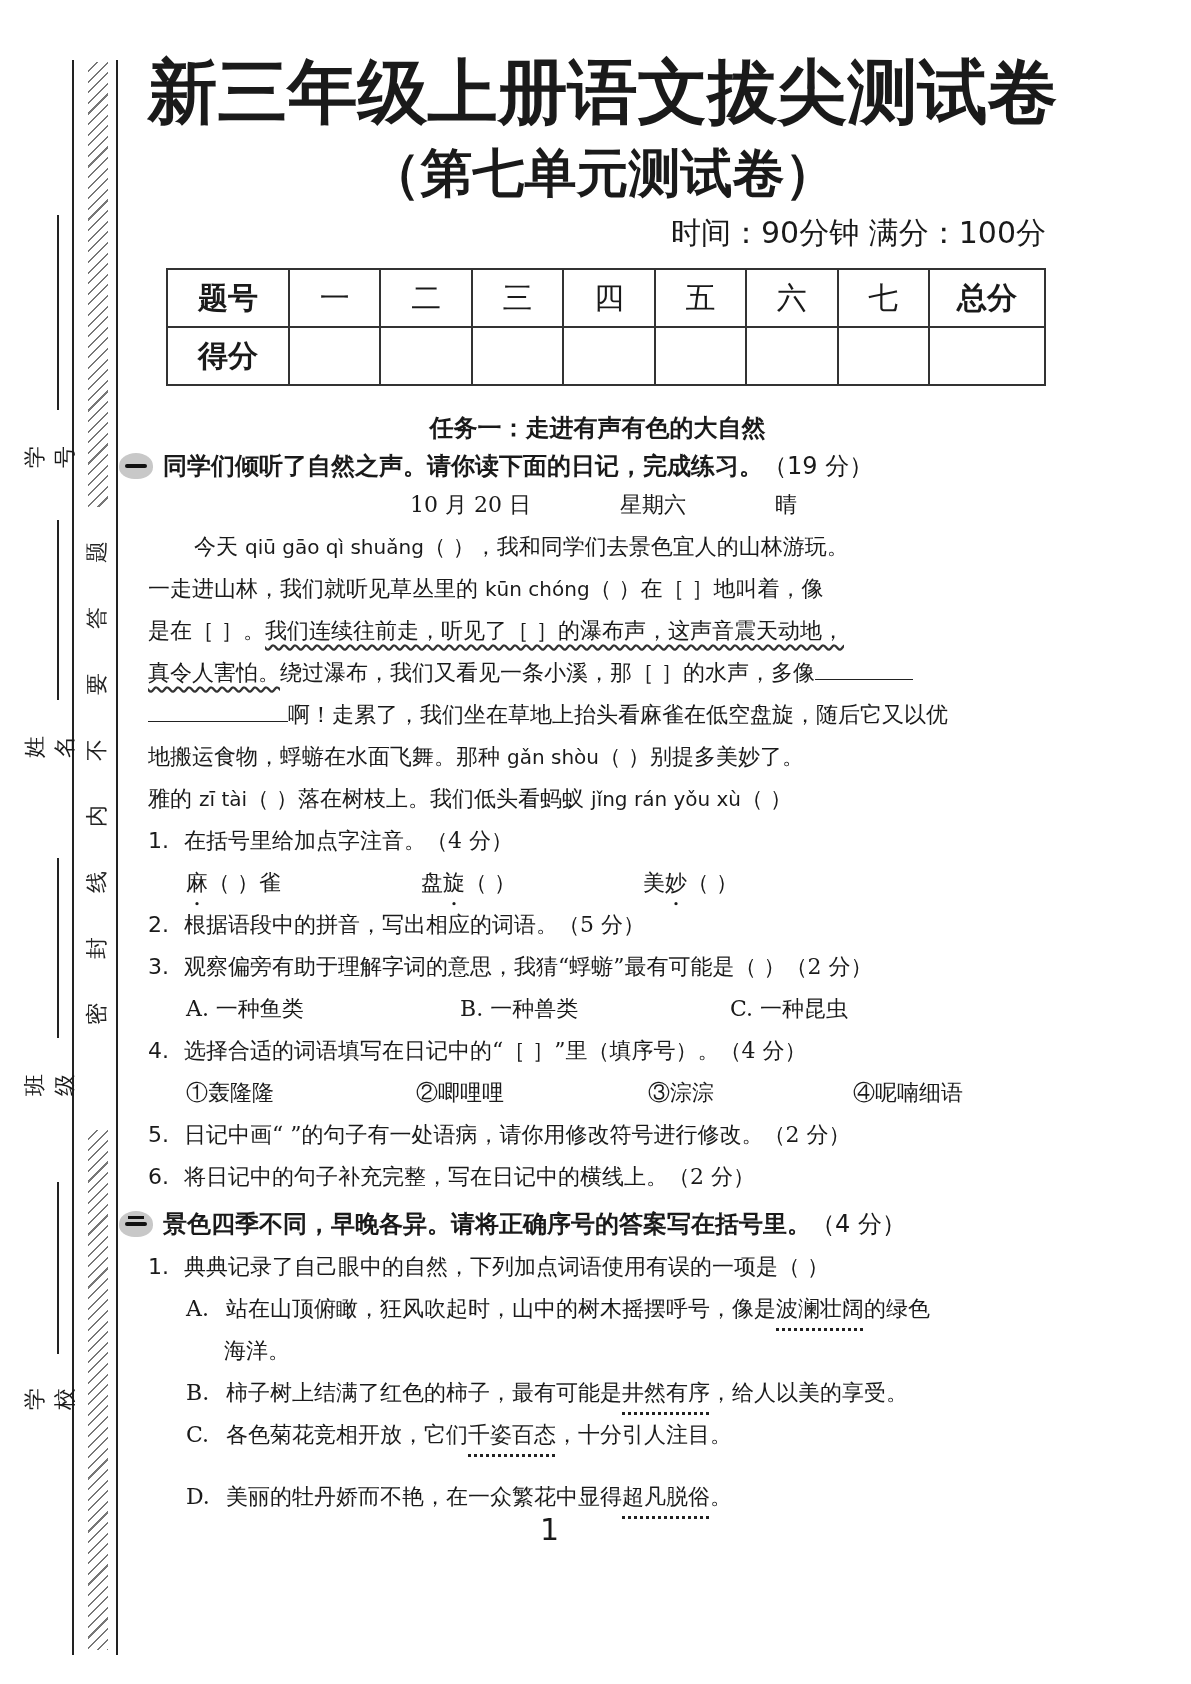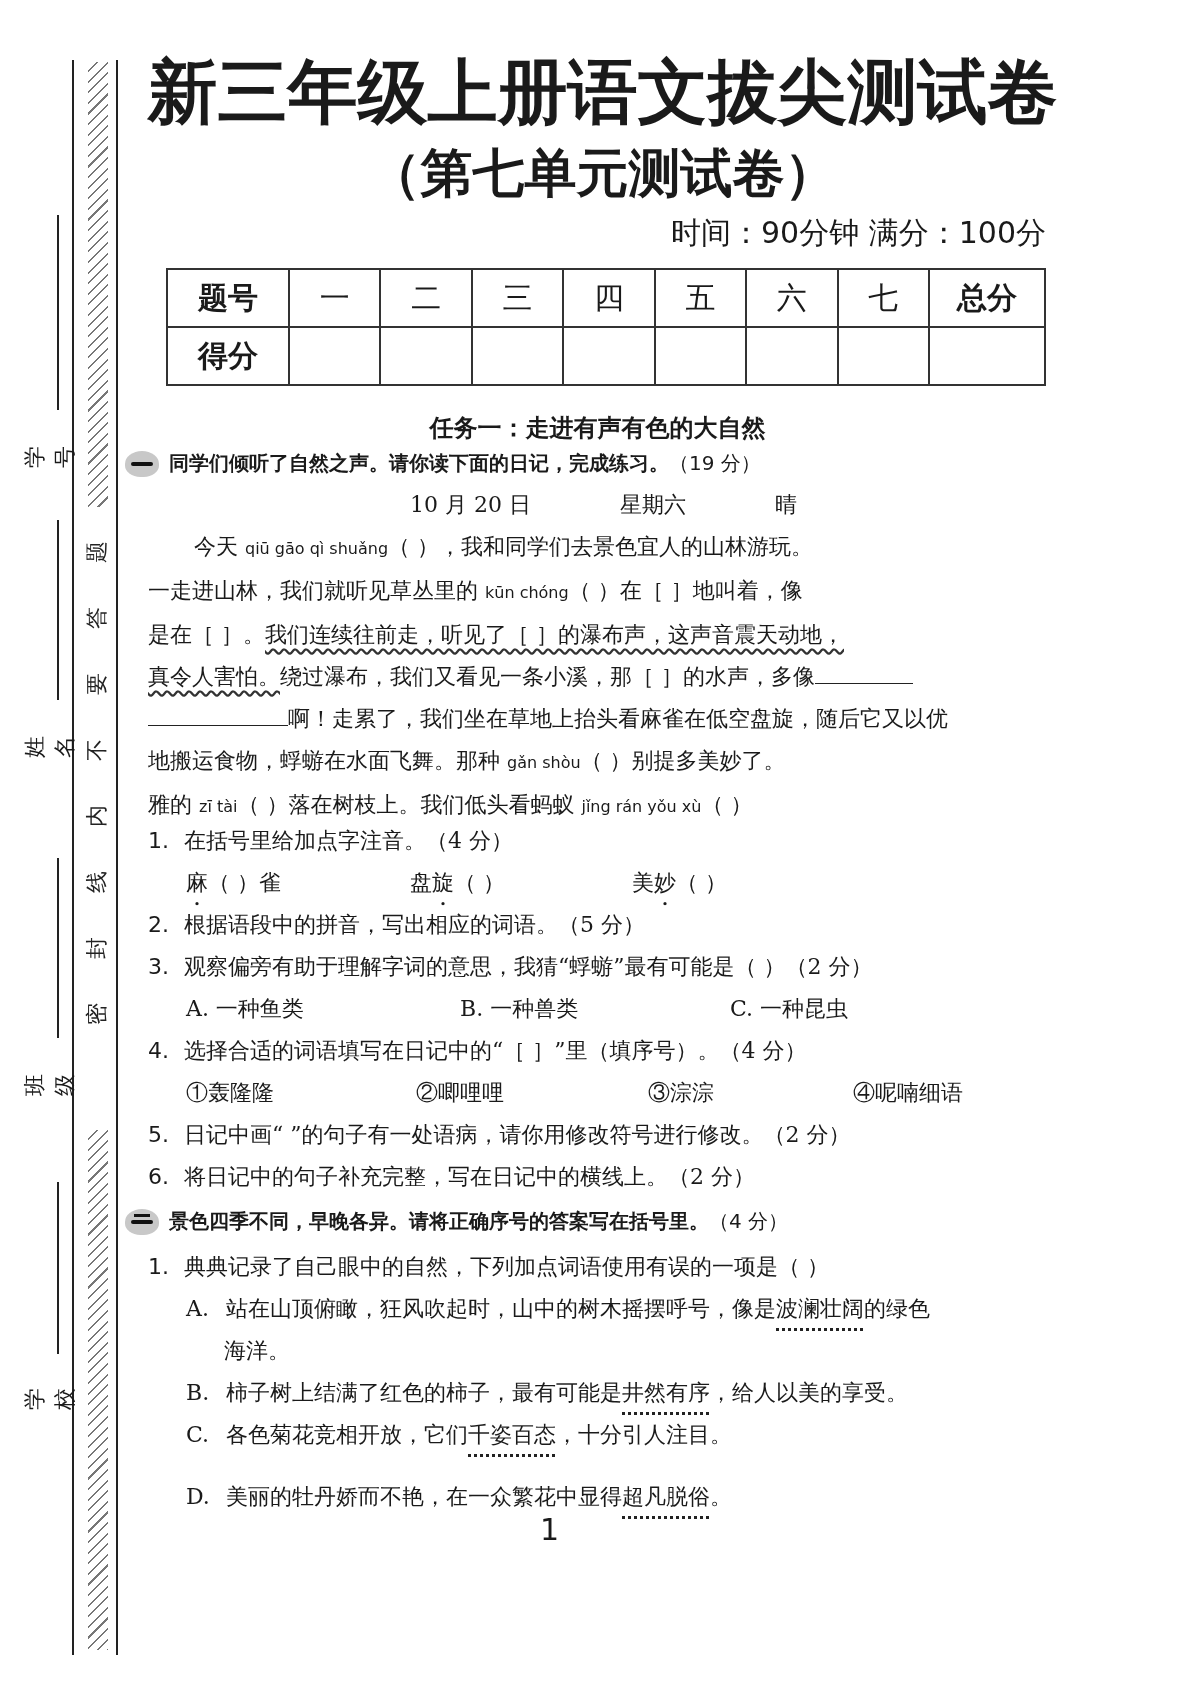--- a/index.html
+++ b/index.html
@@ -25,33 +25,33 @@
   .subtitle { position:absolute; left:145px; top:142px; width:915px; text-align:center;
               font-size:52px; font-weight:bold; line-height:62px; }
   .meta { position:absolute; right:145px; top:213px; font-size:30px; line-height:40px; }
 
   table.score { position:absolute; left:166px; top:268px; width:880px; border-collapse:collapse; }
   table.score td { border:2px solid #333; height:54px; text-align:center; font-size:30px; }
   table.score td.hd { font-weight:bold; width:118px; }
 
   .task { position:absolute; left:140px; top:404px; width:915px; text-align:center;
           font-size:24px; font-weight:bold;margin-top:8px; }
-  .section { position:absolute; left:125px; display:flex; align-items:center; font-size:20px; }
+  .section { position:absolute; left:119px; display:flex; align-items:center; font-size:24px; }
   .badge { width:34px; height:26px; border-radius:50% 50% 45% 45%; background:#c8c8c8; position:relative;
            margin-right:10px; }
   .badge::after { content:""; position:absolute; left:6px; right:6px; top:11px; height:4px; background:#111; border-radius:2px; }
   .badge.two::before { content:""; position:absolute; left:9px; right:9px; top:5px; height:3px; background:#111; }
   .section .txt { font-weight:bold; }
   .pts { font-weight:normal; }
 
   .para { position:absolute; left:148px; width:906px; font-size:22px; line-height:42px; }
   .line { display:block; white-space:nowrap; }
   .wavy { text-decoration:underline wavy #333; text-underline-offset:6px; }
   .blank { display:inline-block; border-bottom:1.5px solid #222; height:26px; vertical-align:baseline; }
-  .py { font-family:"DejaVu Sans","Liberation Sans",sans-serif; font-size:16px;text-align:right; }
+  .py { font-family:"DejaVu Sans","Liberation Sans",sans-serif; font-size:20px;text-align:right; }
 
   .q { position:absolute; left:148px; font-size:22px; line-height:30px; white-space:nowrap; }
   .q .num { font-family:"DejaVu Sans","Liberation Sans",sans-serif; display:inline-block; width:36px; }
   .opts { position:absolute; left:186px; font-size:22px; display:flex; }
   .dot { position:relative; }
   .dot::after { content:"•"; position:absolute; left:50%; bottom:-16px; transform:translateX(-50%); font-size:11px; }
   .choice { position:absolute; left:186px; font-size:22px; line-height:30px; white-space:nowrap; }
   .choice .ltr { display:inline-block; width:40px; }
 
   .page-num { position:absolute; left:540px; top:1512px; font-size:30px; font-family:"DejaVu Sans","Liberation Sans",sans-serif; }
@@ -147,21 +147,21 @@
   <span class="line"><span class="wavy">真令人害怕。</span><span>绕过瀑布，我们又看见一条小溪，那［      ］的水声，多像</span><span class="blank" style="width:98px;"></span></span>
   <span class="line"><span class="blank" style="width:140px;"></span><span>啊！走累了，我们坐在草地上抬头看麻雀在低空盘旋，随后它又以优</span></span>
   <span class="line"><span>地搬运食物，蜉蝣在水面飞舞。那种 </span><span class="py">gǎn shòu</span><span>（        ）别提多美妙了。</span></span>
   <span class="line"><span>雅的 </span><span class="py">zī tài</span><span>（        ）落在树枝上。我们低头看蚂蚁 </span><span class="py">jǐng rán yǒu xù</span><span>（              ）</span></span>
 </div>
 
 <div class="q" style="top:826px;"><span class="num">1.</span><span>在括号里给加点字注音。（4 分）</span></div>
 
 <div class="opts" style="top:868px;">
   <span style="width:224px;"><span class="dot">麻</span><span>（      ）雀</span></span>
-  <span style="width:222px;"><span>盘</span><span class="dot">旋</span><span>（      ）</span></span>
+  <span style="width:222px;margin-left:11px;"><span>盘</span><span class="dot">旋</span><span>（      ）</span></span>
   <span><span>美</span><span class="dot">妙</span><span>（      ）</span></span>
 </div>
 
 <div class="q" style="top:910px;"><span class="num">2.</span><span>根据语段中的拼音，写出相应的词语。（5 分）</span></div>
 <div class="q" style="top:952px;"><span class="num">3.</span><span>观察偏旁有助于理解字词的意思，我猜“蜉蝣”最有可能是（      ）（2 分）</span></div>
 <div class="opts" style="top:994px;">
   <span style="width:274px;">A.  一种鱼类</span>
   <span style="width:270px;">B.  一种兽类</span>
   <span>C.  一种昆虫</span>
 </div>

